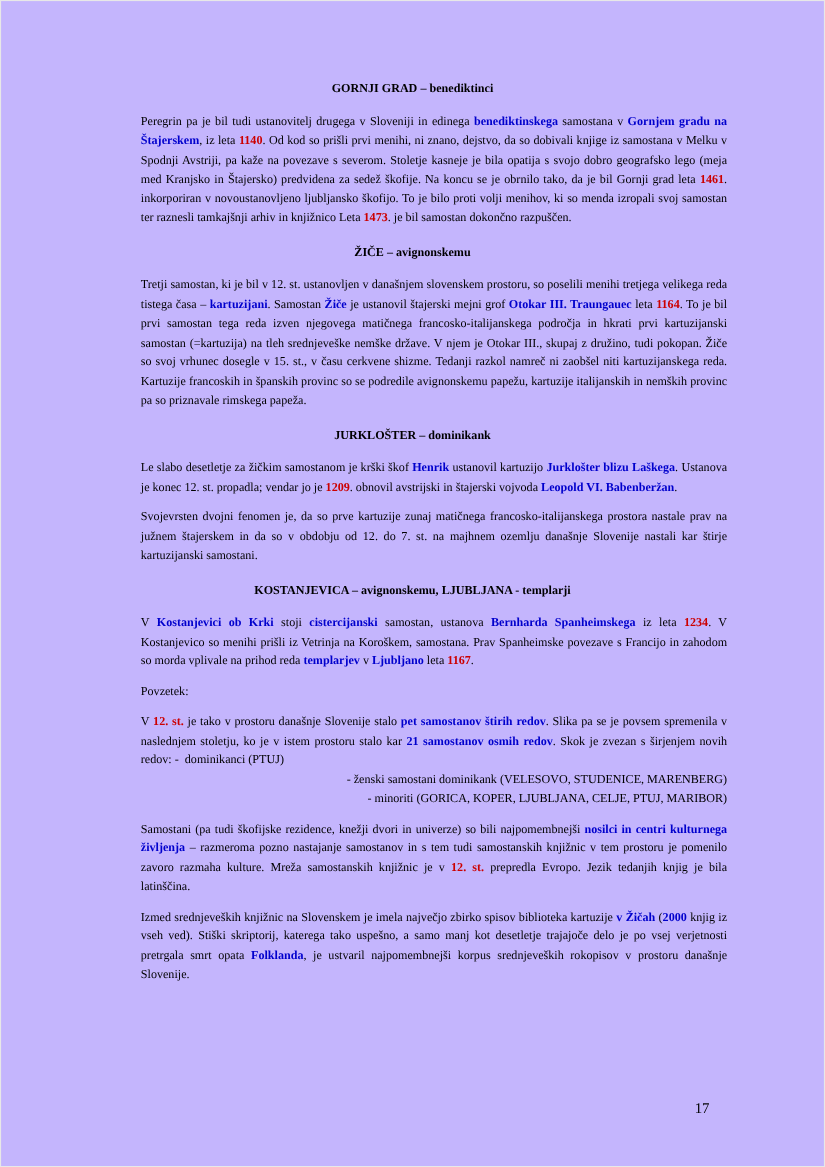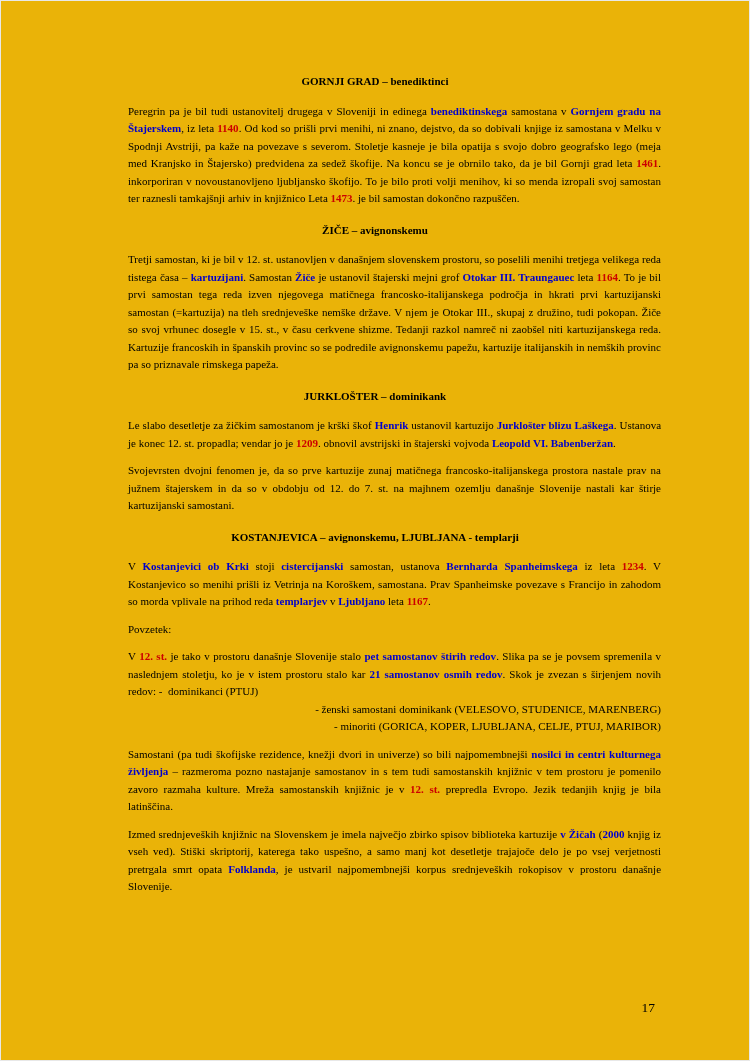--- a/index.html
+++ b/index.html
@@ -4,21 +4,21 @@
 <style>
   html, body {
     margin: 0;
     padding: 0;
     background: #ffffff;
   }
   .page {
     width: 750px;
     height: 1061px;
     box-sizing: border-box;
-    background: #eab308;
+    background: #c4b5fd;
     border: 1px solid #e8e8e8;
     position: relative;
     overflow: hidden;
     font-family: "Liberation Serif", "DejaVu Serif", serif;
     font-size: 11px;
     color: #000000;
   }
   .content {
     padding: 58px 88px 0 88px;
   }
@@ -45,21 +45,21 @@
   .blue {
     color: var(--accent-blue, #0000CC);
     font-weight: bold;
   }
   .red {
     color: var(--accent-red, #CC0000);
     font-weight: bold;
   }
   .page-number {
     position: absolute;
-    right: 94px;
+    right: 104px;
     bottom: 44px;
     font-size: 13.5px;
     color: #000000;
   }
 </style>
 </head>
 <body>
 
 <div class="page">
   <div class="content">

